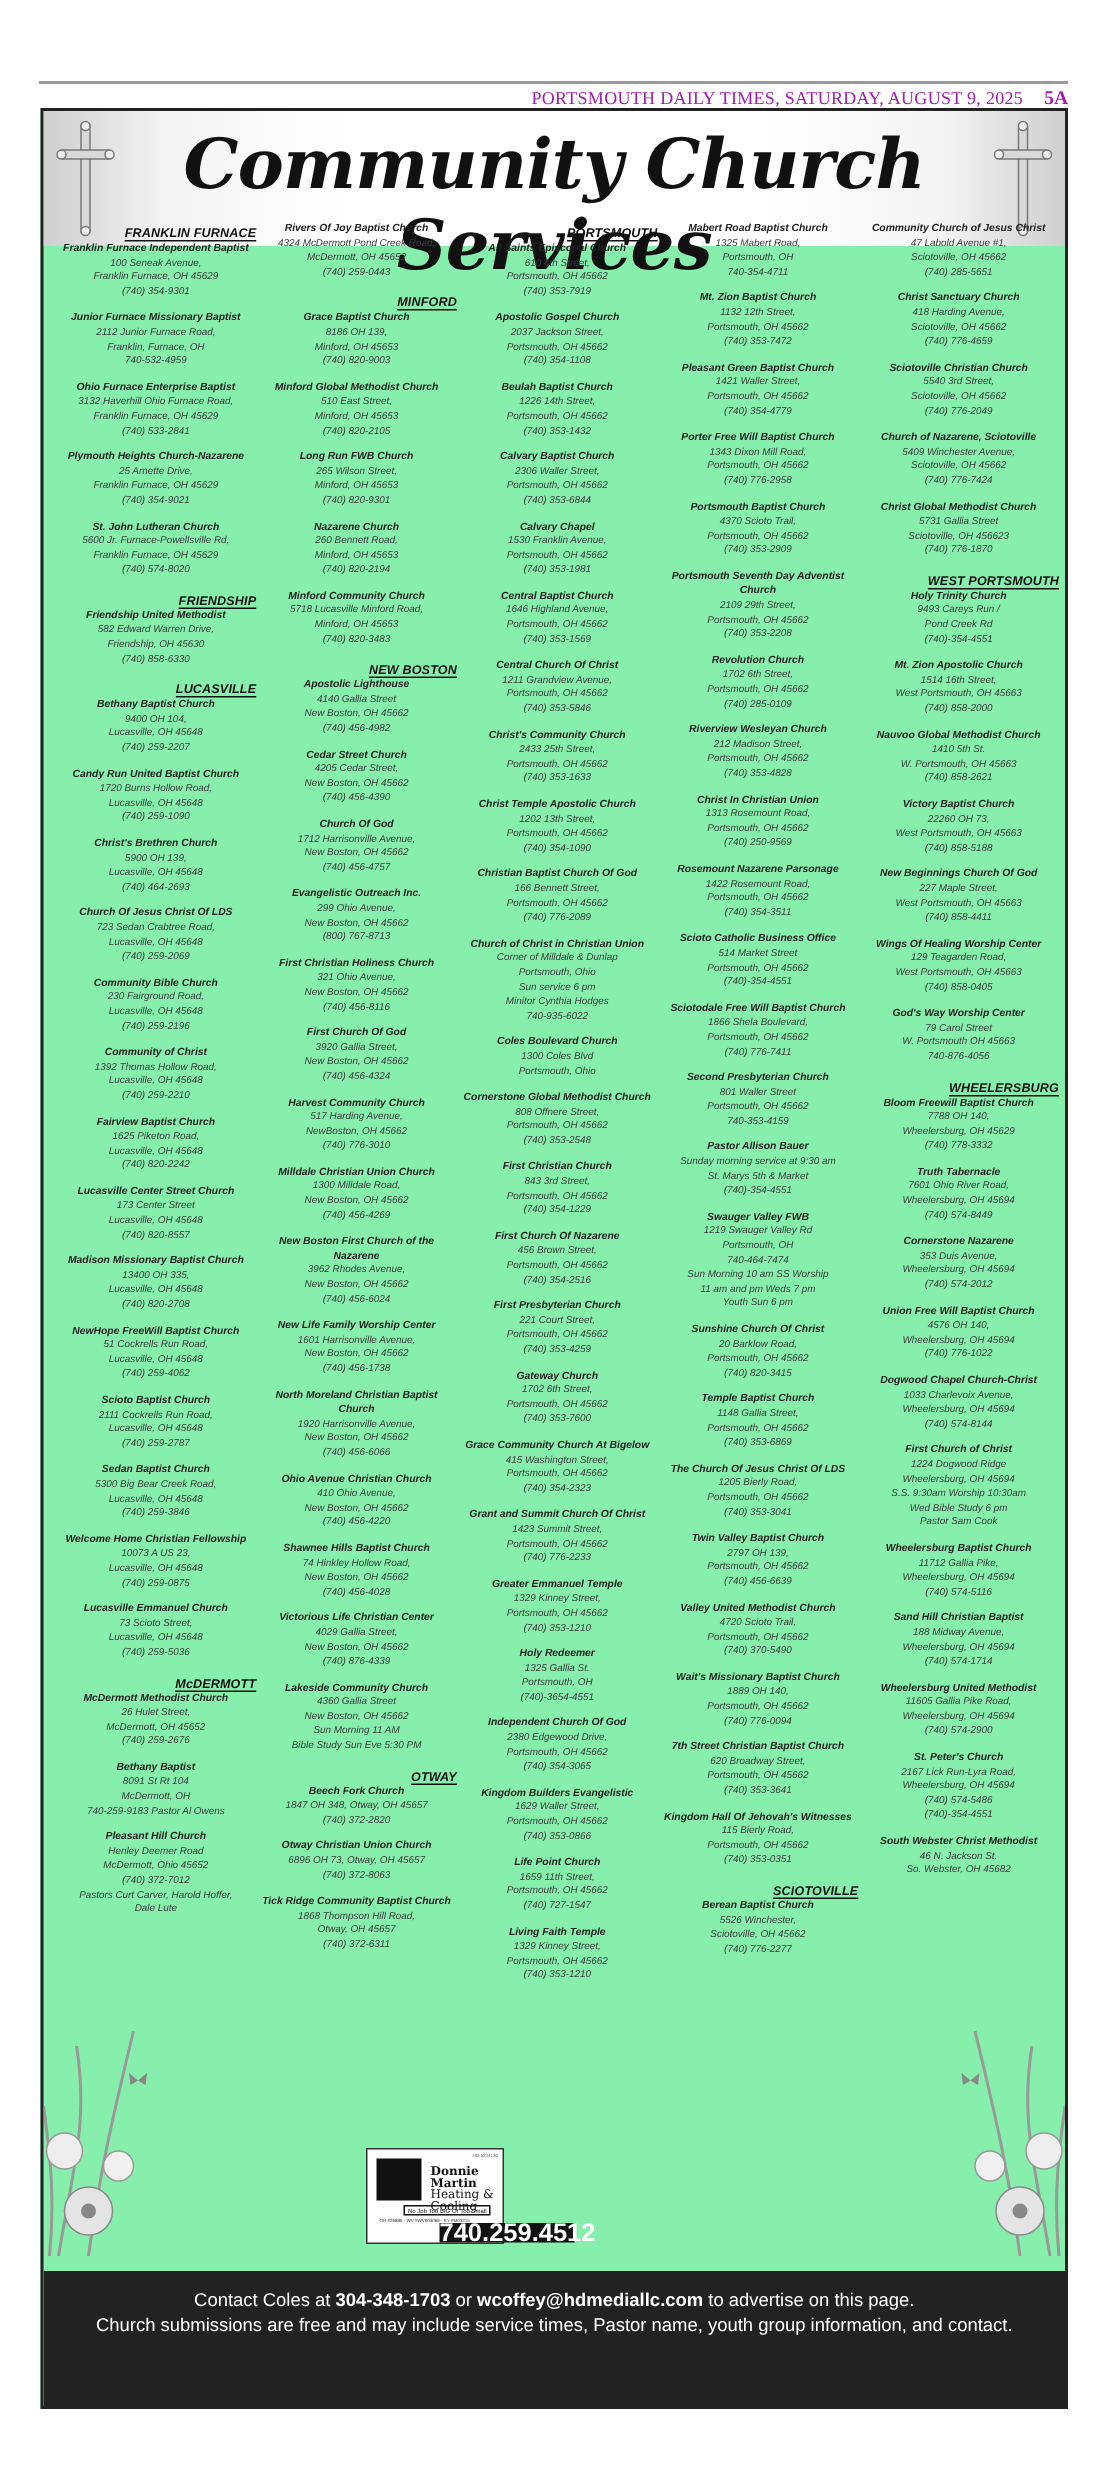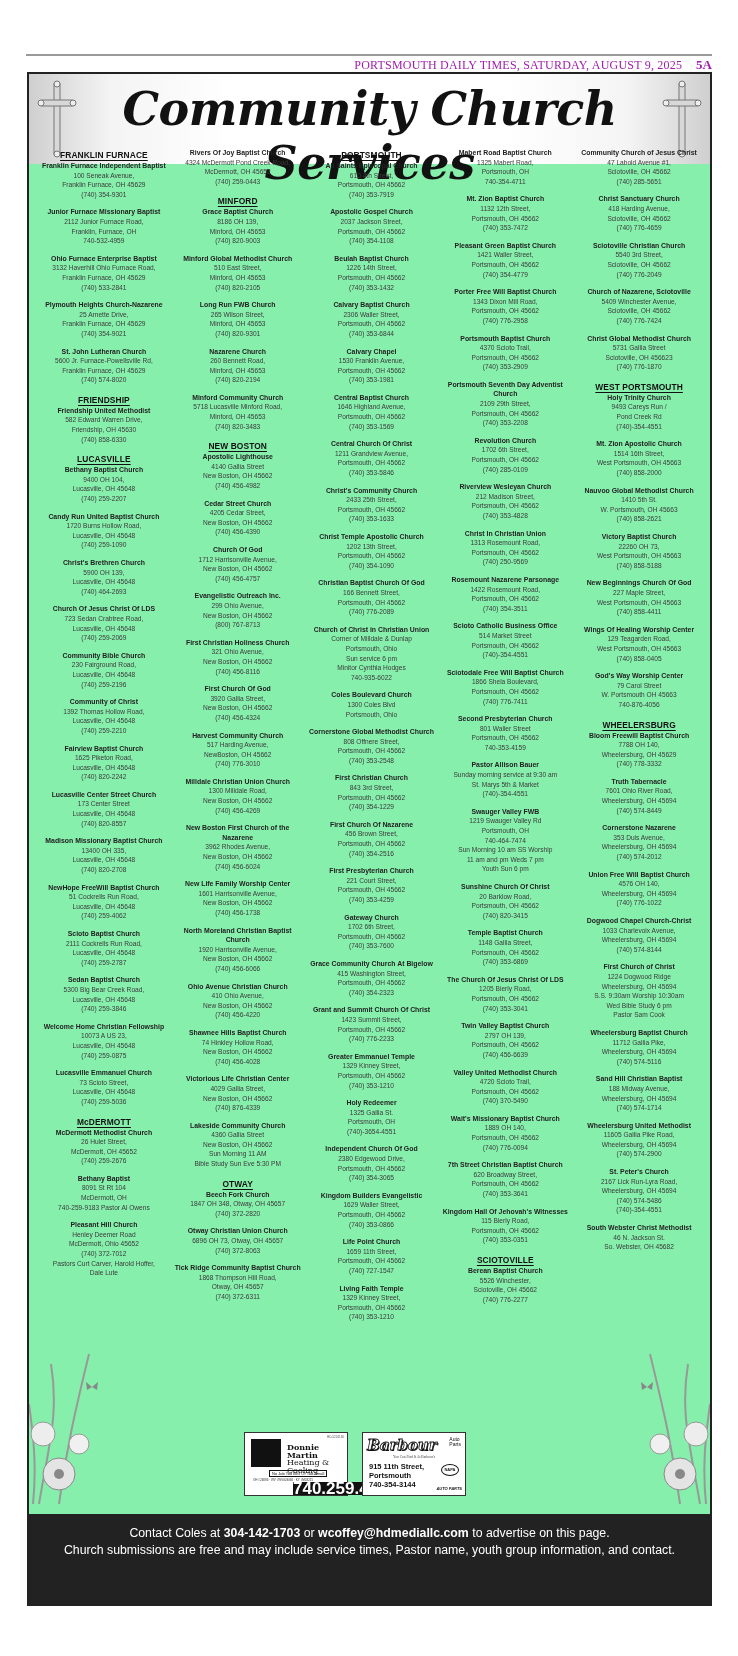--- a/index.html
+++ b/index.html
@@ -13,33 +13,33 @@
 
   .frame { position: absolute; left: 27px; top: 72px; width: 685px; height: 1534px; border: 2px solid #222; background: #86efac; overflow: hidden; }
   .header-fade { position: absolute; left: 0; top: 0; width: 100%; height: 90px; background: linear-gradient(90deg, #cfcfcf 0%, #f4f4f4 12%, #ffffff 30%, #ffffff 70%, #f4f4f4 88%, #cfcfcf 100%); }
   .title { position: absolute; left: 0; top: 8px; width: 100%; text-align: center; font-family: "DejaVu Serif", serif; font-style: italic; font-weight: bold; font-size: 46px; color: #111; letter-spacing: -0.5px; }
 
   .cross { position: absolute; top: 6px; width: 40px; height: 78px; }
   .cross.left { left: 8px; }
   .cross.right { right: 8px; }
 
   .columns { position: absolute; left: 8px; top: 74px; width: 669px; display: flex; justify-content: space-between; }
-  .col { width: 134px; display: flex; flex-direction: column; align-items: center; text-align: center; }
+  .col { width: 134px; display: flex; flex-direction: column; align-items: flex-end; text-align: center; font-style: italic; }
   .section { font-family: "Liberation Sans", sans-serif; font-weight: bold; font-size: 8.4px; color: #111; text-decoration: underline; text-underline-offset: 1.5px; margin-top: 2px; margin-bottom: 1px; letter-spacing: 0.1px; }
   .entry { margin-bottom: 8px; width: 100%; }
   .entry .name { font-weight: bold; font-size: 6.9px; line-height: 9.6px; color: #222; }
   .entry .line { font-size: 6.6px; line-height: 9.6px; color: #3a3a3a; }
 
   .flowers { position: absolute; bottom: 100px; width: 96px; height: 180px; }
   .flowers.left { left: 0; }
   .flowers.right { right: 0; }
   .butterfly { position: absolute; width: 14px; height: 10px; }
 
   .ads { position: absolute; left: 215px; top: 1358px; display: flex; gap: 14px; }
-  .ad-dm { width: 104px; height: 64px; border: 1px solid #333; background: #fff; position: relative; padding-left: 44px; }
+  .ad-dm { width: 92px; height: 64px; border: 1px solid #333; background: #fff; position: relative; padding-left: 44px; }
   .ad-dm .logo { position: absolute; left: 6px; top: 6px; width: 30px; height: 28px; background: #111; }
   .ad-dm .name { position: absolute; left: 42px; top: 10px; font-family: "DejaVu Serif", serif; font-size: 8px; font-weight: bold; line-height: 8px; color: #111; }
   .ad-dm .tag { position: absolute; left: 24px; top: 37px; border: 1px solid #111; font-size: 4px; padding: 0 2px; color: #111; }
   .ad-dm .lic { position: absolute; left: 8px; top: 45px; font-size: 3px; color: #333; }
   .ad-dm .phone { position: absolute; left: 0; bottom: 0; width: 100%; height: 13px; background: #111; color: #fff; font-weight: bold; font-size: 17px; text-align: center; line-height: 13px; margin-left: 48px; }
   .ad-dm .id { position: absolute; right: 3px; top: 2px; font-size: 3px; color: #555; }
 
   .ad-bb { width: 104px; height: 64px; border: 1px solid #333; background: #fff; position: relative; }
   .ad-bb .brand { position: absolute; left: 4px; top: 3px; font-family: "DejaVu Serif", serif; font-style: italic; font-weight: bold; font-size: 15px; color: #fff; -webkit-text-stroke: 0.8px #111; text-shadow: 1px 1px 0 #111; }
   .ad-bb .sub { position: absolute; right: 4px; top: 4px; font-size: 5px; line-height: 5px; color: #111; }
@@ -860,38 +860,23 @@
       <div class="name">
         <div>Donnie</div>
         <div>Martin</div>
         <div style="font-weight:normal">Heating &amp;</div>
         <div style="font-weight:normal">Cooling</div>
       </div>
       <span class="tag">No Job Too BIG Or Too Small</span>
       <span class="lic">OH #26886 · WV #WV003066 · KY #M03215</span>
       <div class="phone">740.259.4512</div>
     </div>
-    <div class="ad-bb">
-      <span class="brand">Barbour</span>
-      <span class="sub">
-        <div>Auto</div>
-        <div>Parts</div>
-      </span>
-      <span class="slogan">You Can Find It At Barbour's</span>
-      <div class="addr">
-        <div>915 11th Street,</div>
-        <div>Portsmouth</div>
-        <div>740-354-3144</div>
-      </div>
-      <span class="napa">NAPA</span>
-      <span class="ap">AUTO PARTS</span>
-    </div>
   </div>
 
   <span class="code-small">HD-126753</span>
 
   <div class="footer">
     <div class="contact">
-      <span>Contact Coles at </span><b>304-142-1703</b><span> or </span><b>wcoffey@hdmediallc.com</b><span> to advertise on this page.</span>
+      <span>Contact Coles at </span><b>304-348-1703</b><span> or </span><b>wcoffey@hdmediallc.com</b><span> to advertise on this page.</span>
     </div>
     <div class="note">Church submissions are free and may include service times, Pastor name, youth group information, and contact.</div>
   </div>
 </div>
 
 </body></html>

